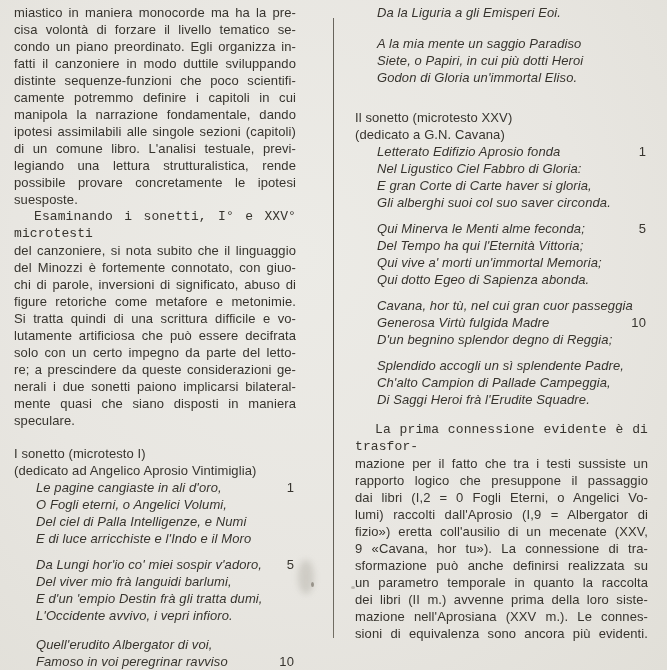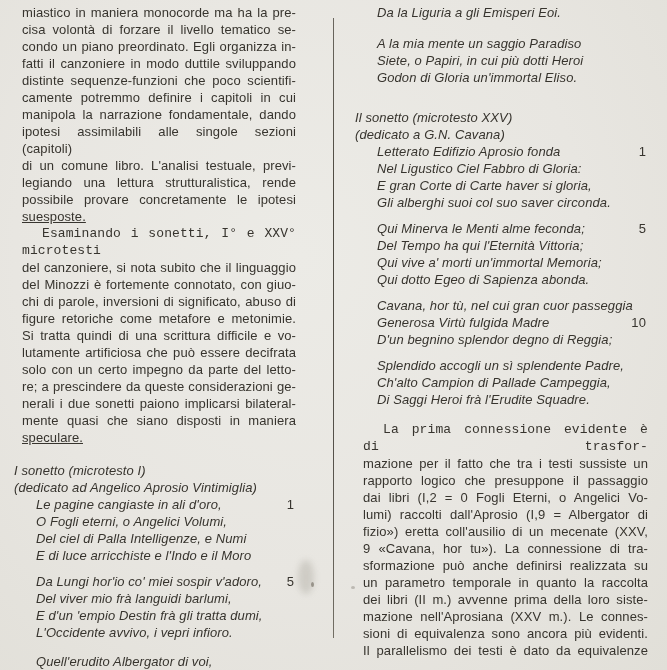--- a/index.html
+++ b/index.html
@@ -16,24 +16,24 @@
   }
   .column { position: absolute; top: 4px; }
   #left-col  { left: 14px;  width: 282px; }
   #right-col { left: 355px; width: 293px; }
   .divider {
     position: absolute;
     left: 333px; top: 18px;
     width: 1px; height: 620px;
     background: linear-gradient(#6a665e, #4c483f 30%, #55514a 70%, #726e64);
   }
-  .pline { text-align: justify; text-align-last: justify; white-space: normal; margin-left: 8px; }
-  .pline.rag { text-align-last: left; text-decoration: underline; }
+  .pline { text-align: justify; text-align-last: justify; white-space: normal; }
+  .pline.rag { text-align-last: left; }
   .pline.indent { text-indent: 20px; font-family: Liberation Mono, monospace; }
-  .cline { text-align: left; font-style: italic; }
+  .cline { text-align: left; }
   .vrow { display: flex; padding-left: 22px; }
   .vtext { font-style: italic; }
   .vnum { margin-left: auto; font-style: normal; padding-right: 2px; }
   .spacer { width: 100%; }
   .speck { position: absolute; background: rgba(70,64,52,0.45); border-radius: 50%; }
   .smudge { position: absolute; background: rgba(120,114,102,0.22); border-radius: 50%; filter: blur(3px); }
 </style>
 </head>
 <body>
 
@@ -197,19 +197,18 @@
       <div class="pline">rapporto logico che presuppone il passaggio</div>
       <div class="pline">dai libri (I,2 = 0 Fogli Eterni, o Angelici Vo-</div>
       <div class="pline">lumi) raccolti dall'Aprosio (I,9 = Albergator di</div>
       <div class="pline">fizio») eretta coll'ausilio di un mecenate (XXV,</div>
       <div class="pline">9 «Cavana, hor tu»). La connessione di tra-</div>
       <div class="pline">sformazione può anche definirsi realizzata su</div>
       <div class="pline">un parametro temporale in quanto la raccolta</div>
       <div class="pline">dei libri (II m.) avvenne prima della loro siste-</div>
       <div class="pline">mazione nell'Aprosiana (XXV m.). Le connes-</div>
       <div class="pline">sioni di equivalenza sono ancora più evidenti.</div>
-      <div class="pline">Il parallelismo dei testi è dato da equivalenze</div>
     </div>
   </div>
 
 <div class="smudge" style="left:298px; top:560px; width:16px; height:34px;"></div>
 <div class="speck" style="left:311px; top:582px; width:3px; height:5px;"></div>
 <div class="speck" style="left:351px; top:586px; width:4px; height:3px; opacity:.6;"></div>
 
 </body></html>

